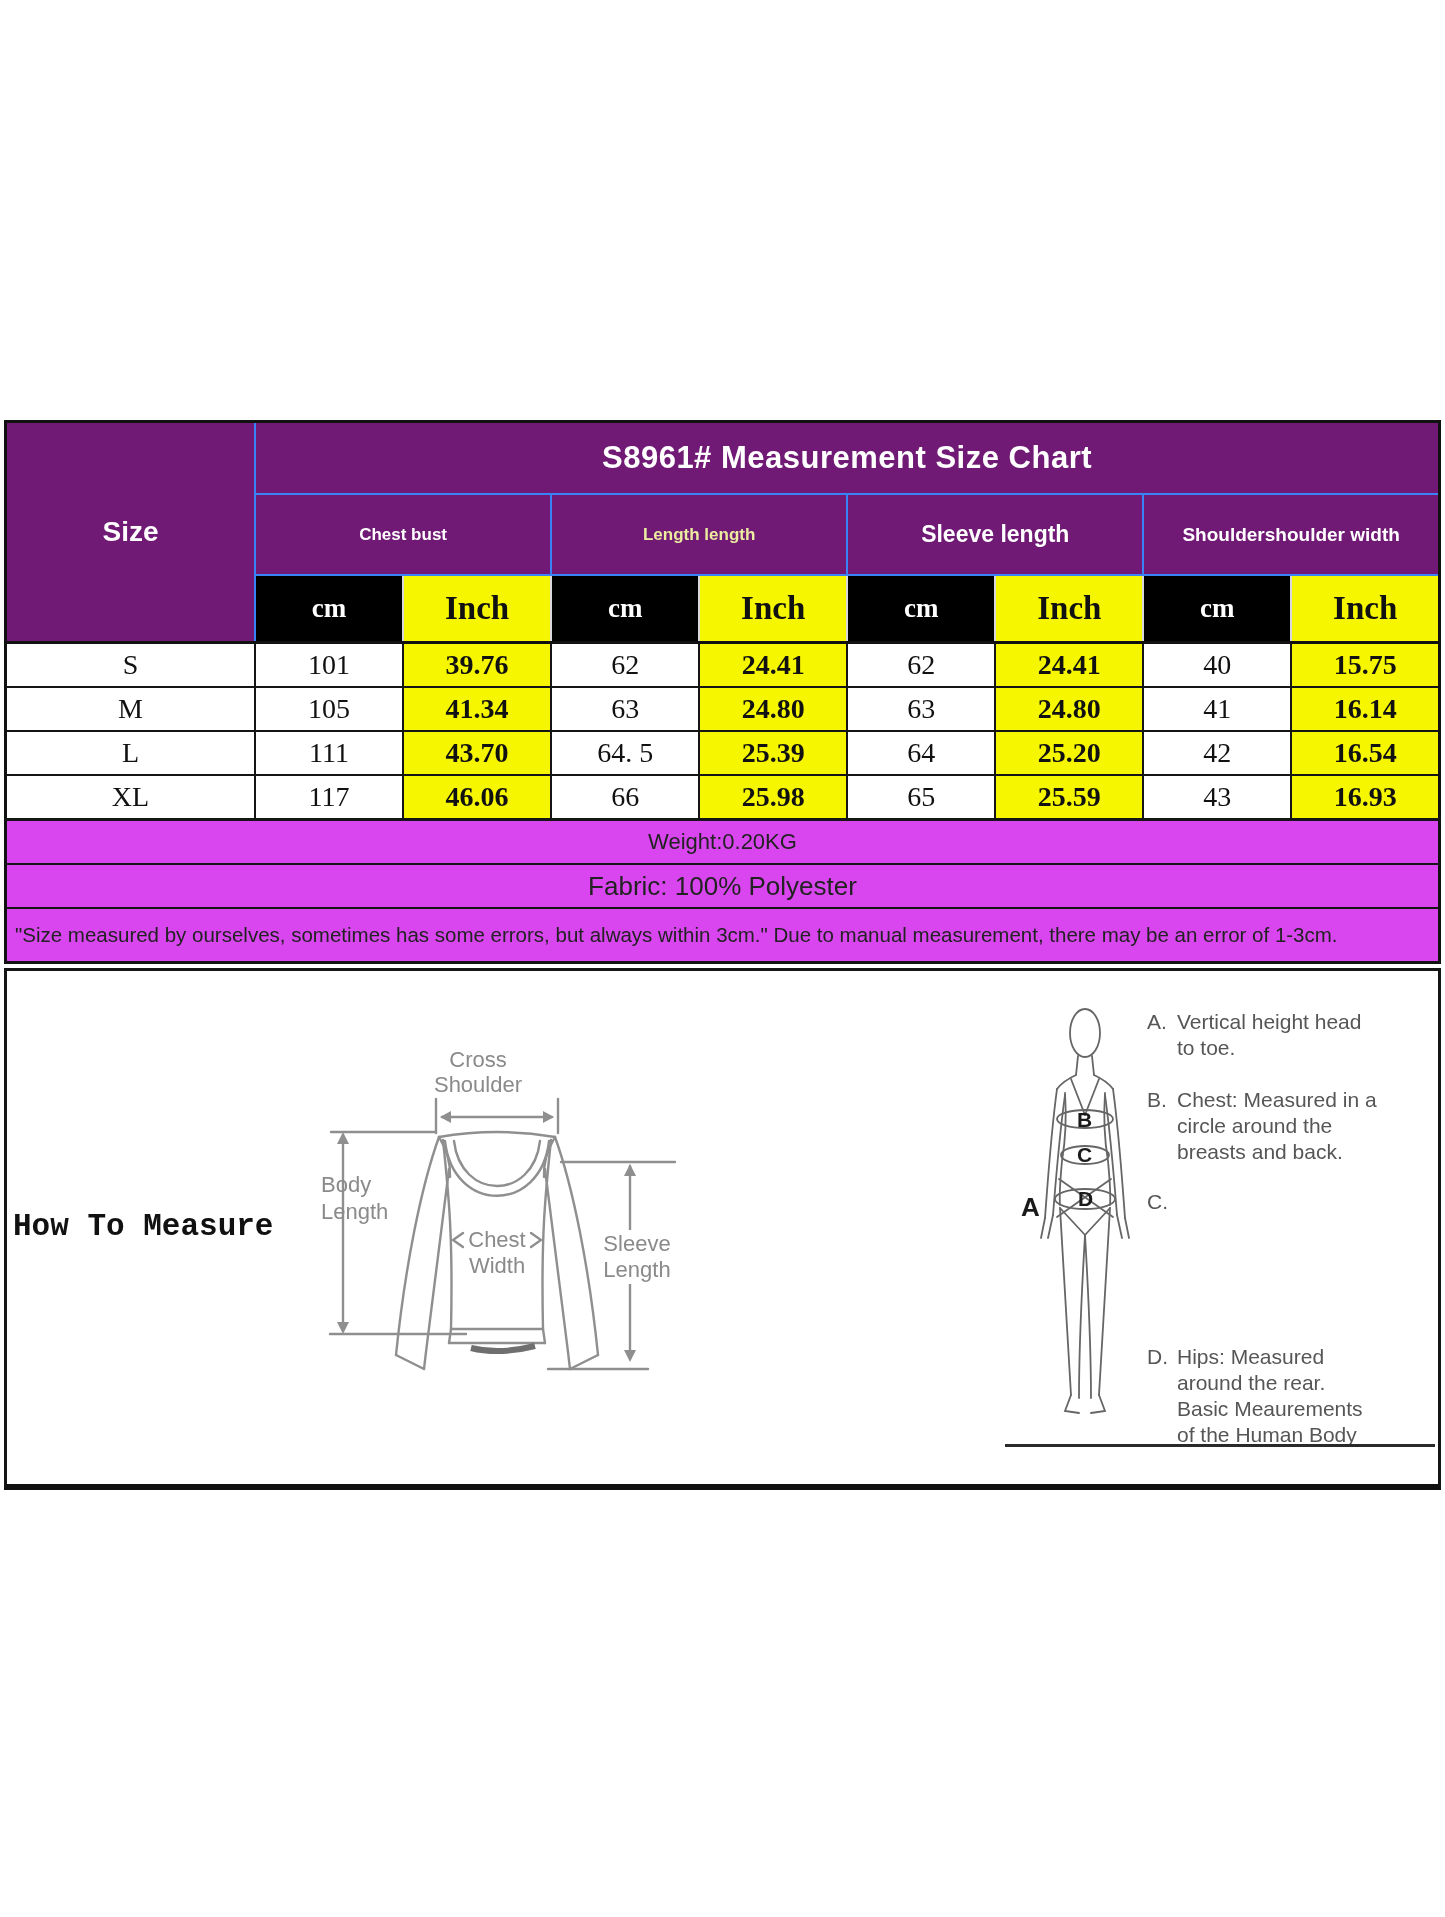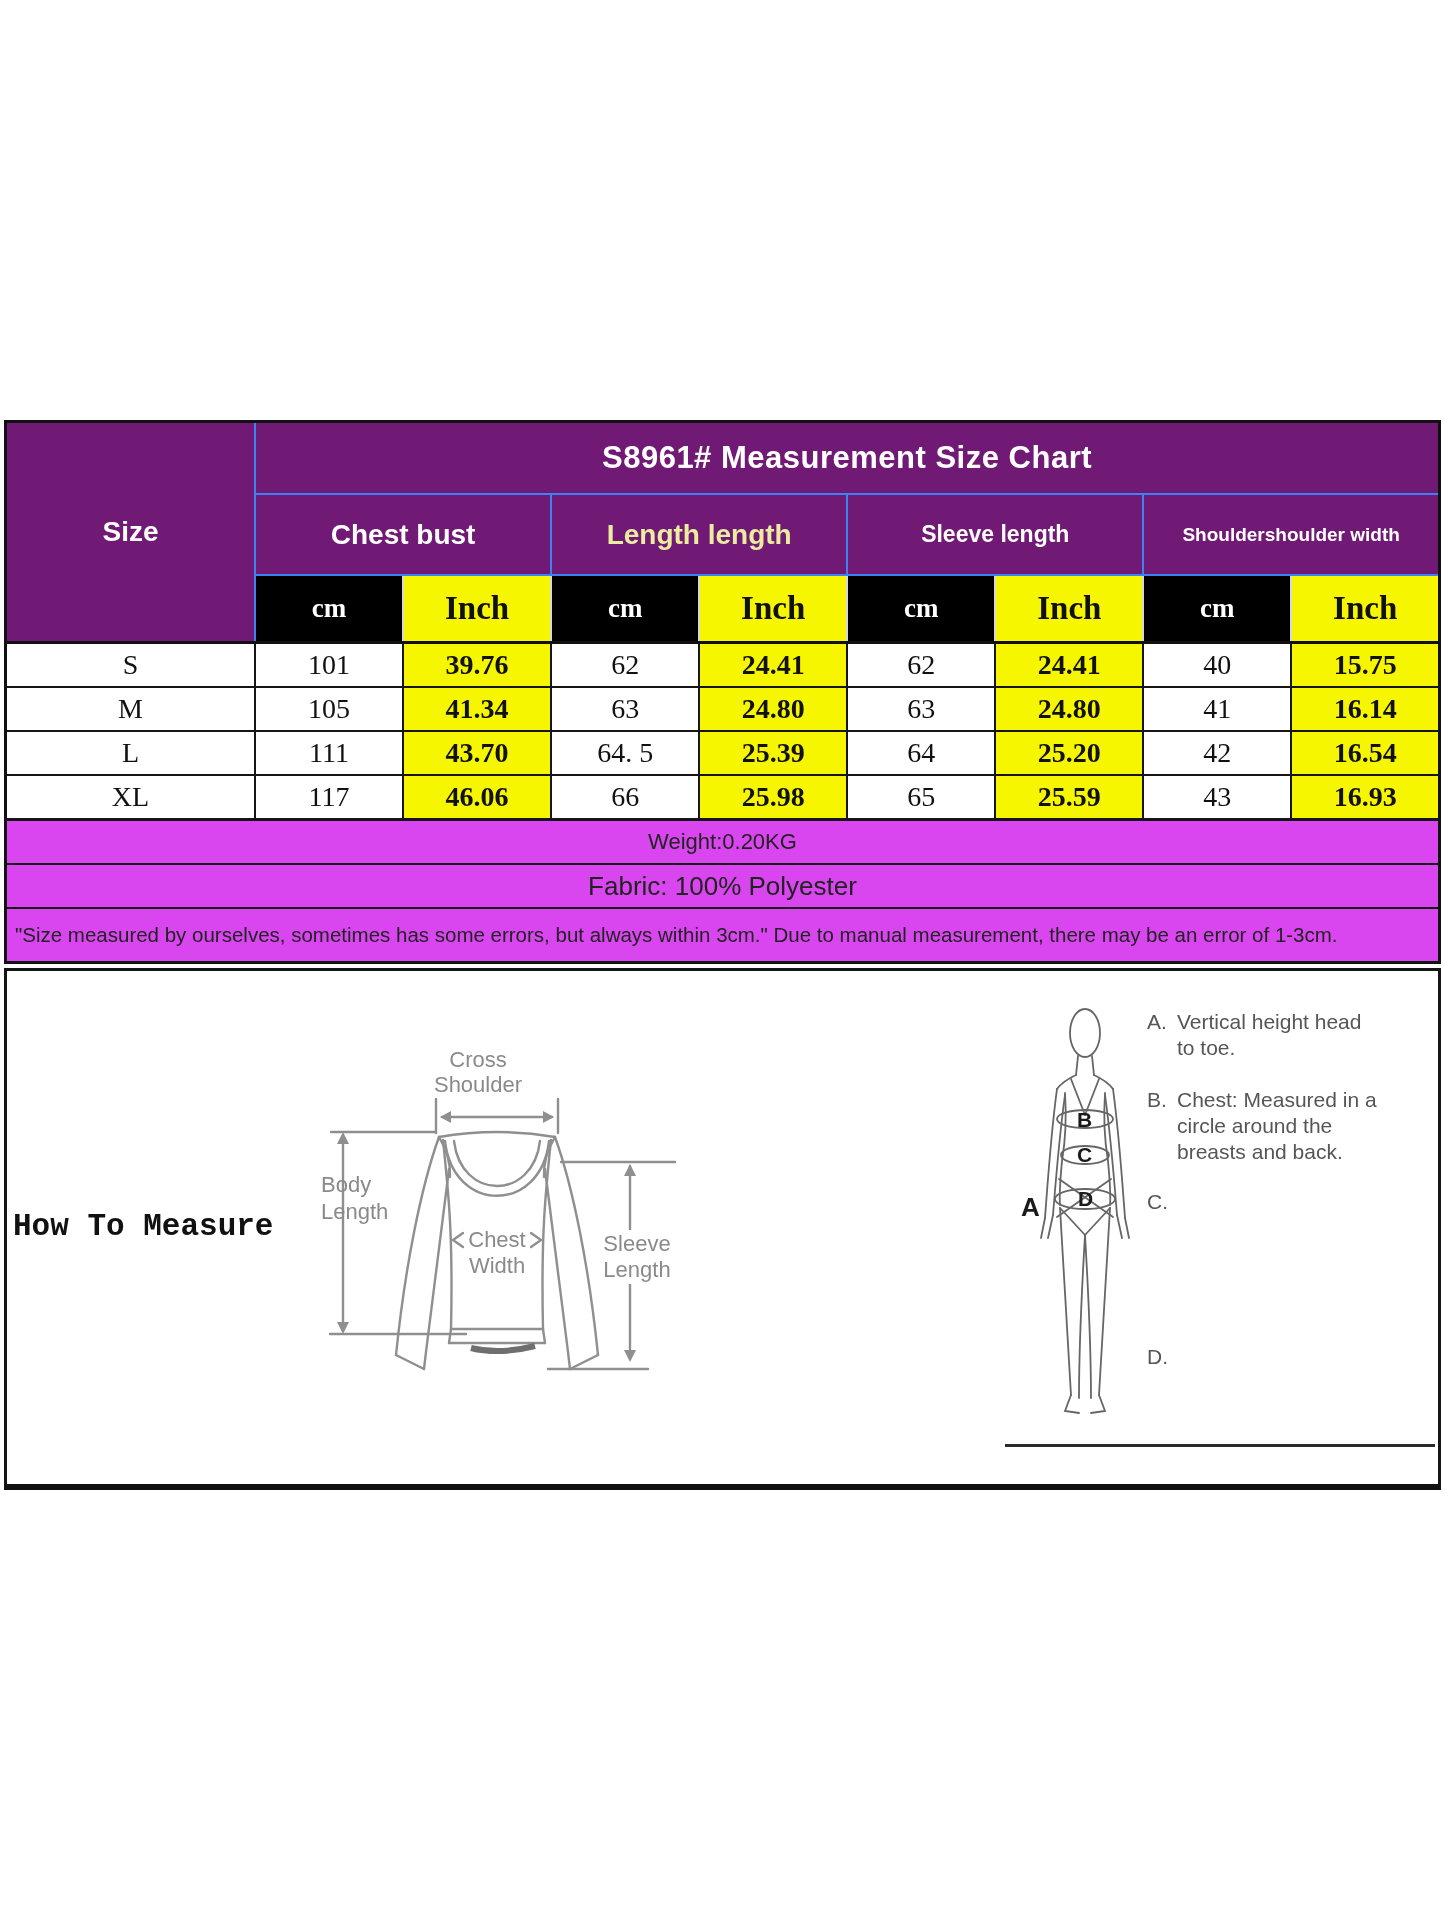--- a/index.html
+++ b/index.html
@@ -14,21 +14,21 @@
   .hdr{background:#701a75;color:#fff;border:2px solid #3b82f6;}
   .r-title td{height:70px;}
   .r-group td{height:79px;}
   .r-unit td{height:65px;border-bottom:3px solid #111 !important;}
   .r-data td{height:42px;}
   .r-wide td{height:42px;}
   .r-note td{height:52px;}
 
   .title-cell{font-size:31px;font-weight:bold;letter-spacing:0.5px;}
   .size-head{font-size:28px;font-weight:bold;border-bottom:3px solid #111 !important;}
-  .group-lbl{font-size:28px;font-weight:bold;}
+  .group-lbl{font-size:17px;font-weight:bold;}
   .group-lbl.small{font-size:19px;}
   .group-lbl.mid{font-size:23px;}
   .group-lbl.yellowtext{color:#ececa0;}
 
   .unit-cm{background:#000;color:#fff;font-family:"Liberation Serif",serif;font-weight:bold;font-size:27px;border:2px solid #d9d9d9;}
   .unit-in{background:#f6f600;color:#111;font-family:"Liberation Serif",serif;font-weight:bold;font-size:33px;border:2px solid #d9d9d9;}
 
   .r-data td{border:2px solid #151515;font-family:"Liberation Serif",serif;font-size:28px;color:#111;background:#fff;}
   .r-data td.hl{background:#f6f600;font-weight:bold;}
   .r-data.last td{border-bottom:3px solid #151515;}
@@ -275,18 +275,22 @@
       <span class="ltr">B.</span>
       <div class="txt">Chest: Measured in a
 circle around the
 breasts and back.</div>
     </div>
     <div class="instr instr-c">
       <span class="ltr">C.</span>
     </div>
     <div class="instr instr-d">
       <span class="ltr">D.</span>
+      <div class="txt">Hips: Measured
+around the rear.
+Basic Meaurements
+of the Human Body</div>
     </div>
 
     <div class="figure-underline"></div>
   </div>
 
 </div>
 
 </body></html>

